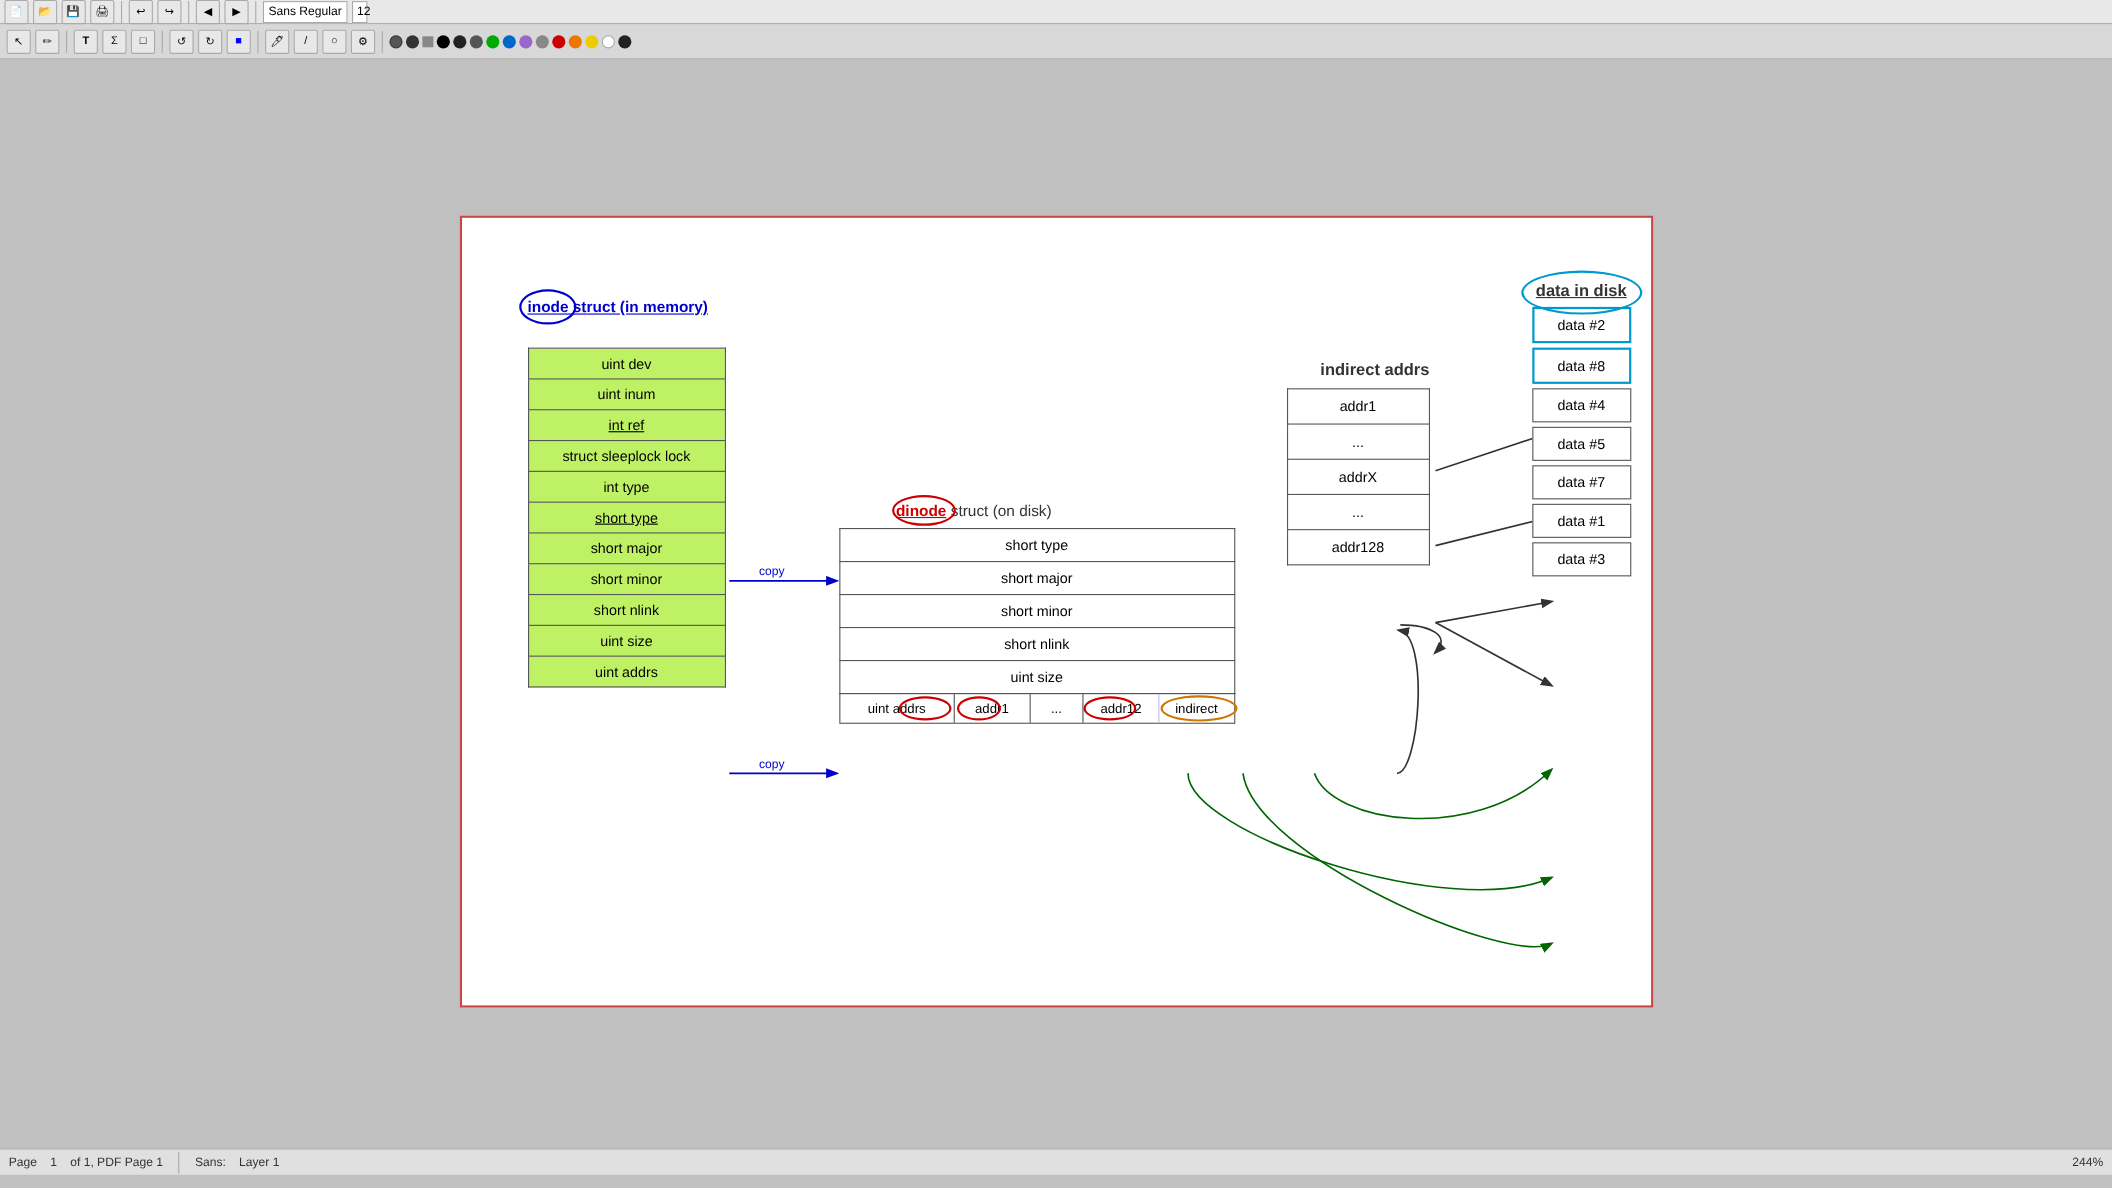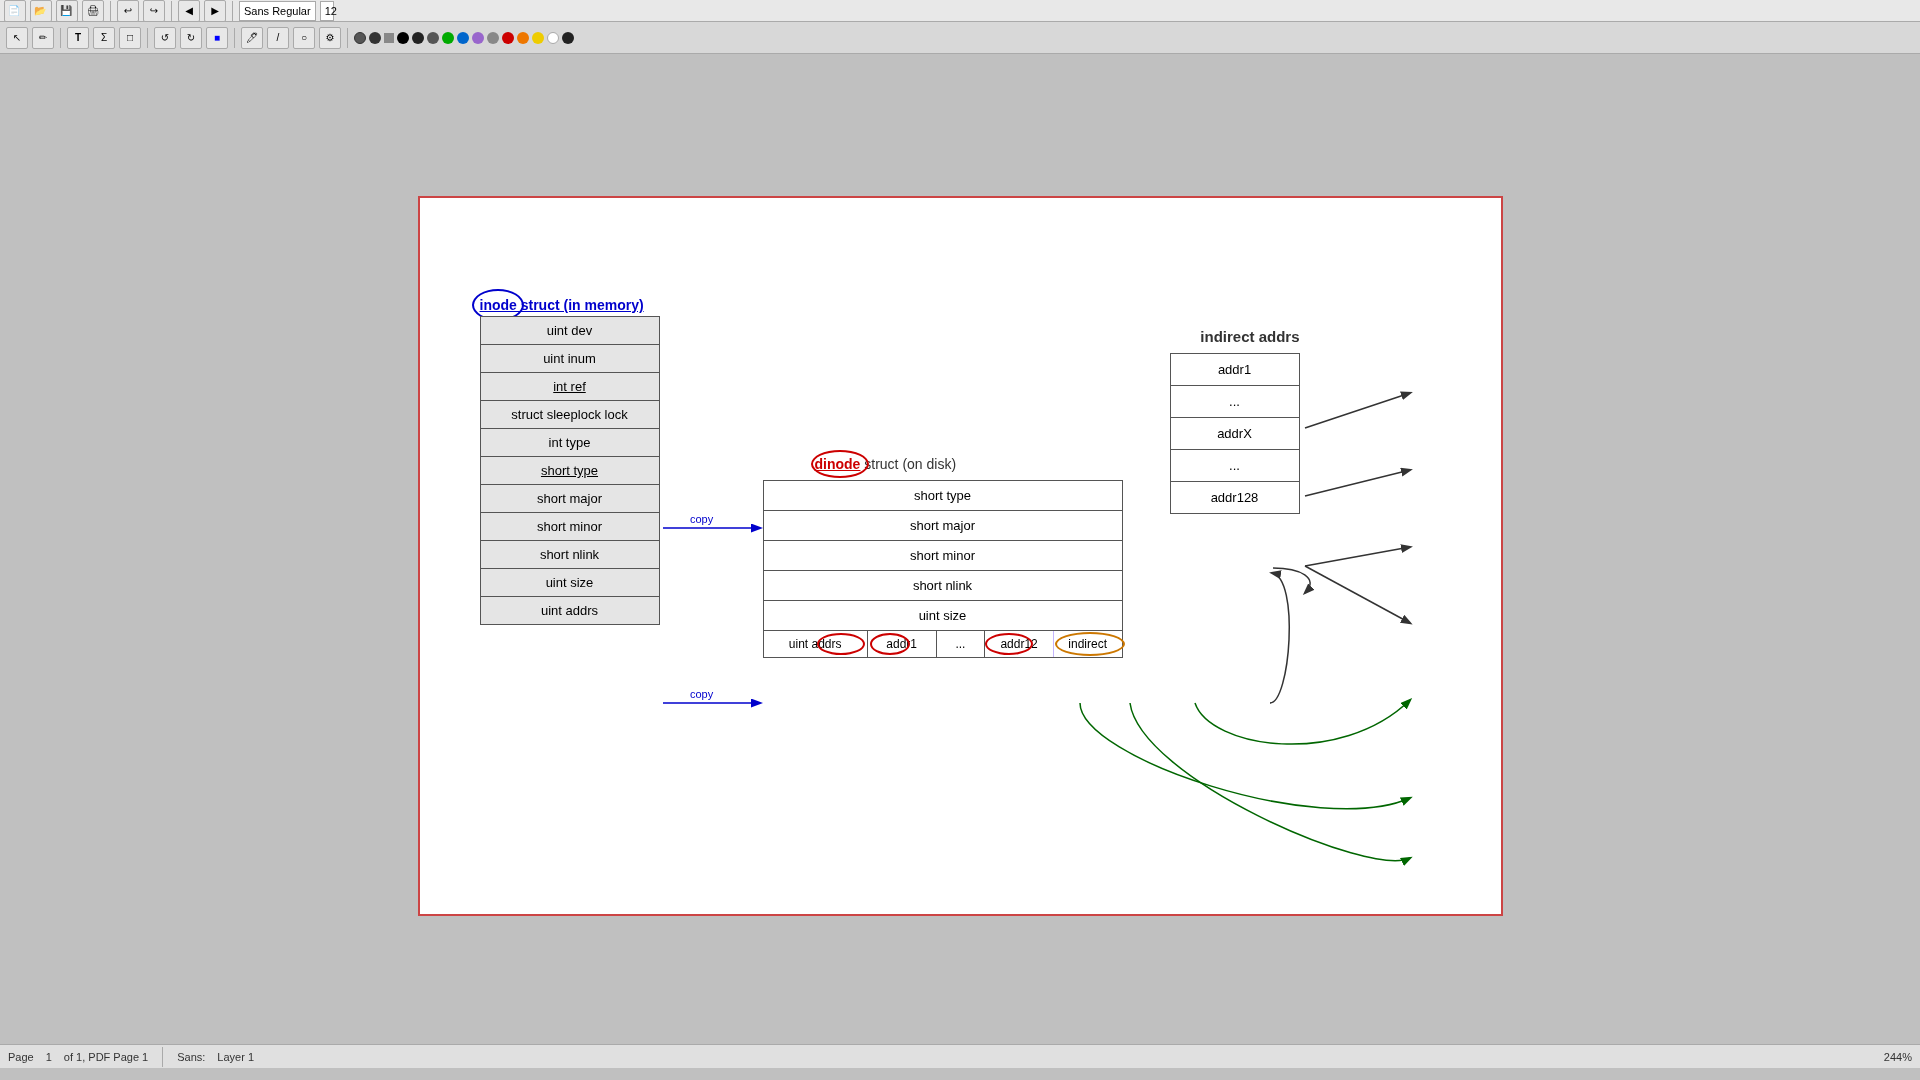--- a/index.html
+++ b/index.html
@@ -75,21 +75,21 @@
     .struct-table {
       border-collapse: collapse;
       width: 180px;
     }
 
     .struct-table td {
       border: 1px solid #555;
       padding: 6px 8px;
       text-align: center;
       font-size: 13px;
-      background: #e5e5e5;
+      background: #bef264;
     }
 
     .dinode-table {
       border-collapse: collapse;
       width: 360px;
     }
 
     .dinode-table td {
       border: 1px solid #555;
       padding: 7px 8px;
@@ -246,21 +246,21 @@
 
       <line x1="885" y1="230" x2="990" y2="195" stroke="#333" stroke-width="1.5" marker-end="url(#arrowBlack)"></line>
 
       <line x1="885" y1="298" x2="990" y2="272" stroke="#333" stroke-width="1.5" marker-end="url(#arrowBlack)"></line>
 
       <line x1="885" y1="368" x2="990" y2="349" stroke="#333" stroke-width="1.5" marker-end="url(#arrowBlack)"></line>
 
       <line x1="885" y1="368" x2="990" y2="425" stroke="#333" stroke-width="1.5" marker-end="url(#arrowBlack)"></line>
     </svg>
 
-    <div style="position:absolute; left:60px; top:99px; font-size:14px; color:#333;">
+    <div style="position:absolute; left:60px; top:73px; font-size:14px; color:#333;">
       <span style="text-decoration:underline; color:#0000cc; font-weight:bold;">inode struct (in memory)</span>
       
       <div style="position:absolute; top:-8px; left:-8px; width:52px; height:32px; border:2px solid #0000cc; border-radius:50%; pointer-events:none;"></div>
     </div>
 
     <div style="position:absolute; left:60px; top:118px;">
       <table class="struct-table">
         <tbody>
             <tr>
               <td>uint dev</td>
@@ -367,20 +367,32 @@
         <tr>
               <td>...</td>
             </tr>
         <tr>
               <td>addr128</td>
             </tr>
       </tbody>
         </table>
     </div>
 
+    <div style="position:absolute; right:18px; top:58px;">
+      <div style="font-size:15px; color:#333; text-align:center; font-weight:bold; margin-bottom:6px; text-decoration:underline;">data in disk</div>
+
+      <div style="position:absolute; top:-10px; left:-10px; width:110px; height:40px; border:2.5px solid #0099cc; border-radius:50%; pointer-events:none;"></div>
+      <div class="data-cell" style="border:2px solid #0099cc;">data #2</div>
+      <div class="data-cell" style="border:2px solid #0099cc;">data #8</div>
+      <div class="data-cell">data #4</div>
+      <div class="data-cell">data #5</div>
+      <div class="data-cell">data #7</div>
+      <div class="data-cell">data #1</div>
+      <div class="data-cell">data #3</div>
+    </div>
 
   </div>
 </div>
 
 <div id="status-bar">
   <span>Page</span>
   <span>1</span>
   <span>of 1, PDF Page 1</span>
   <div class="toolbar-separator"></div>
   <span>Sans:</span>

